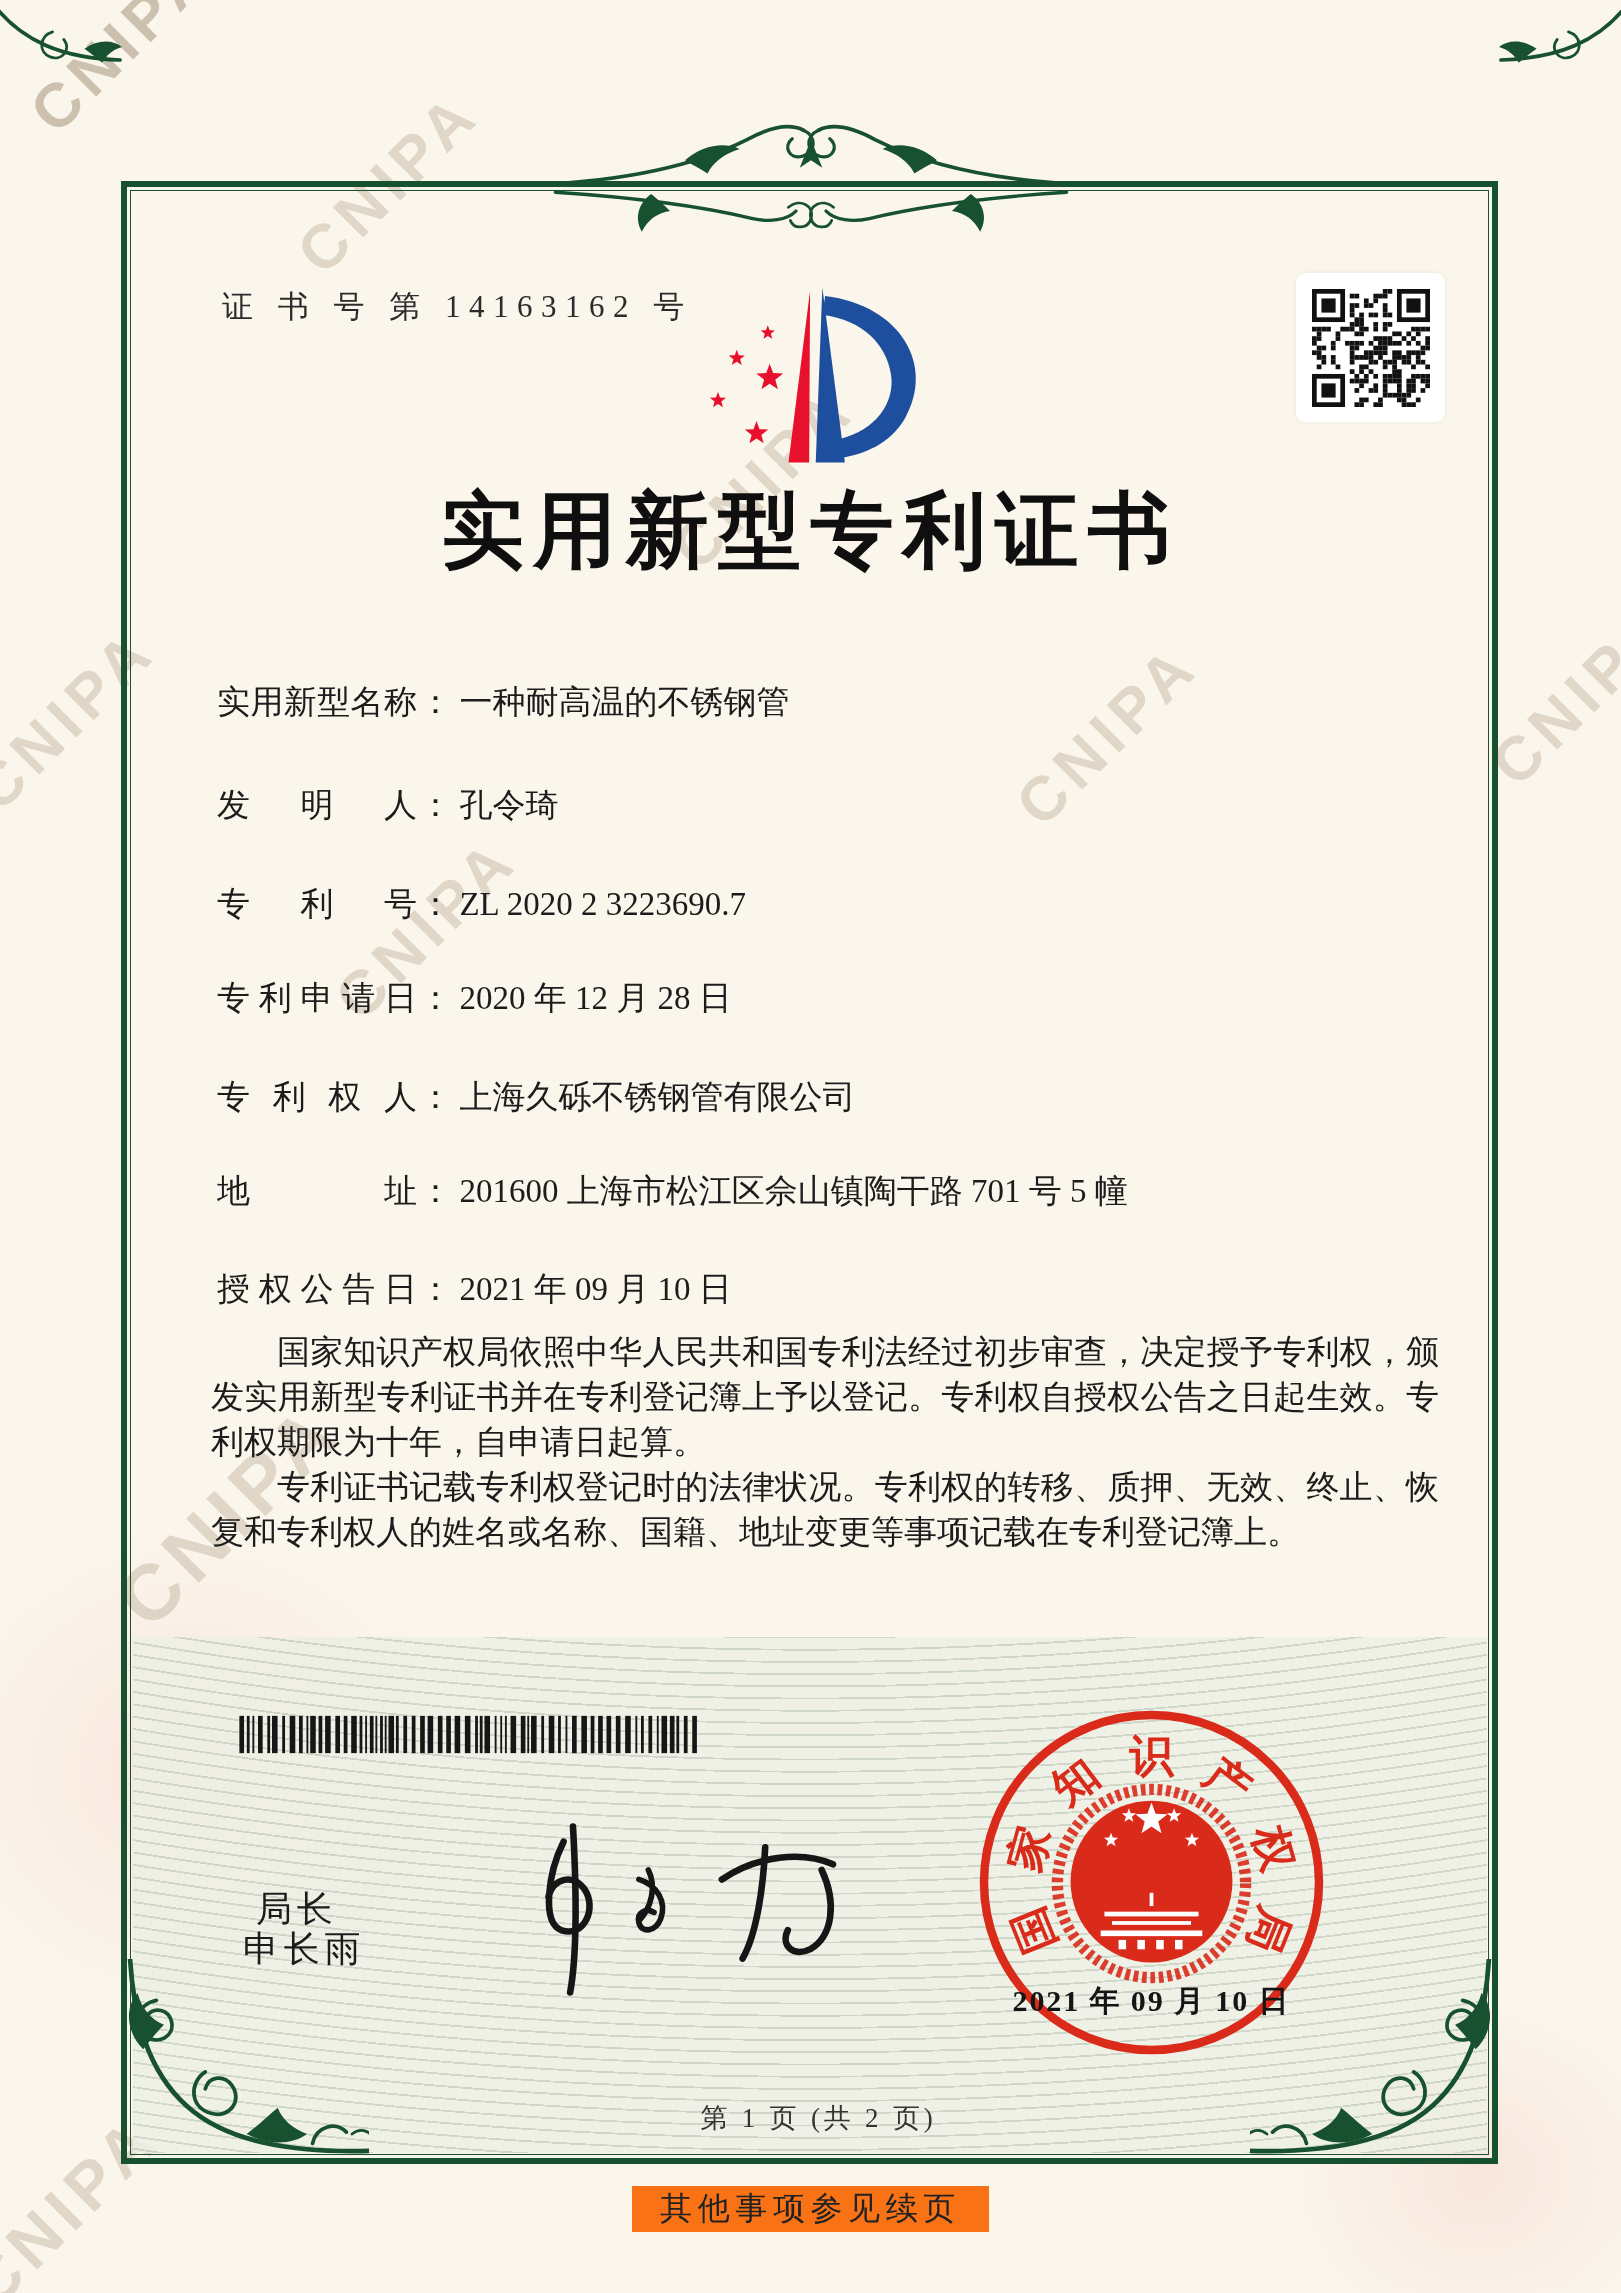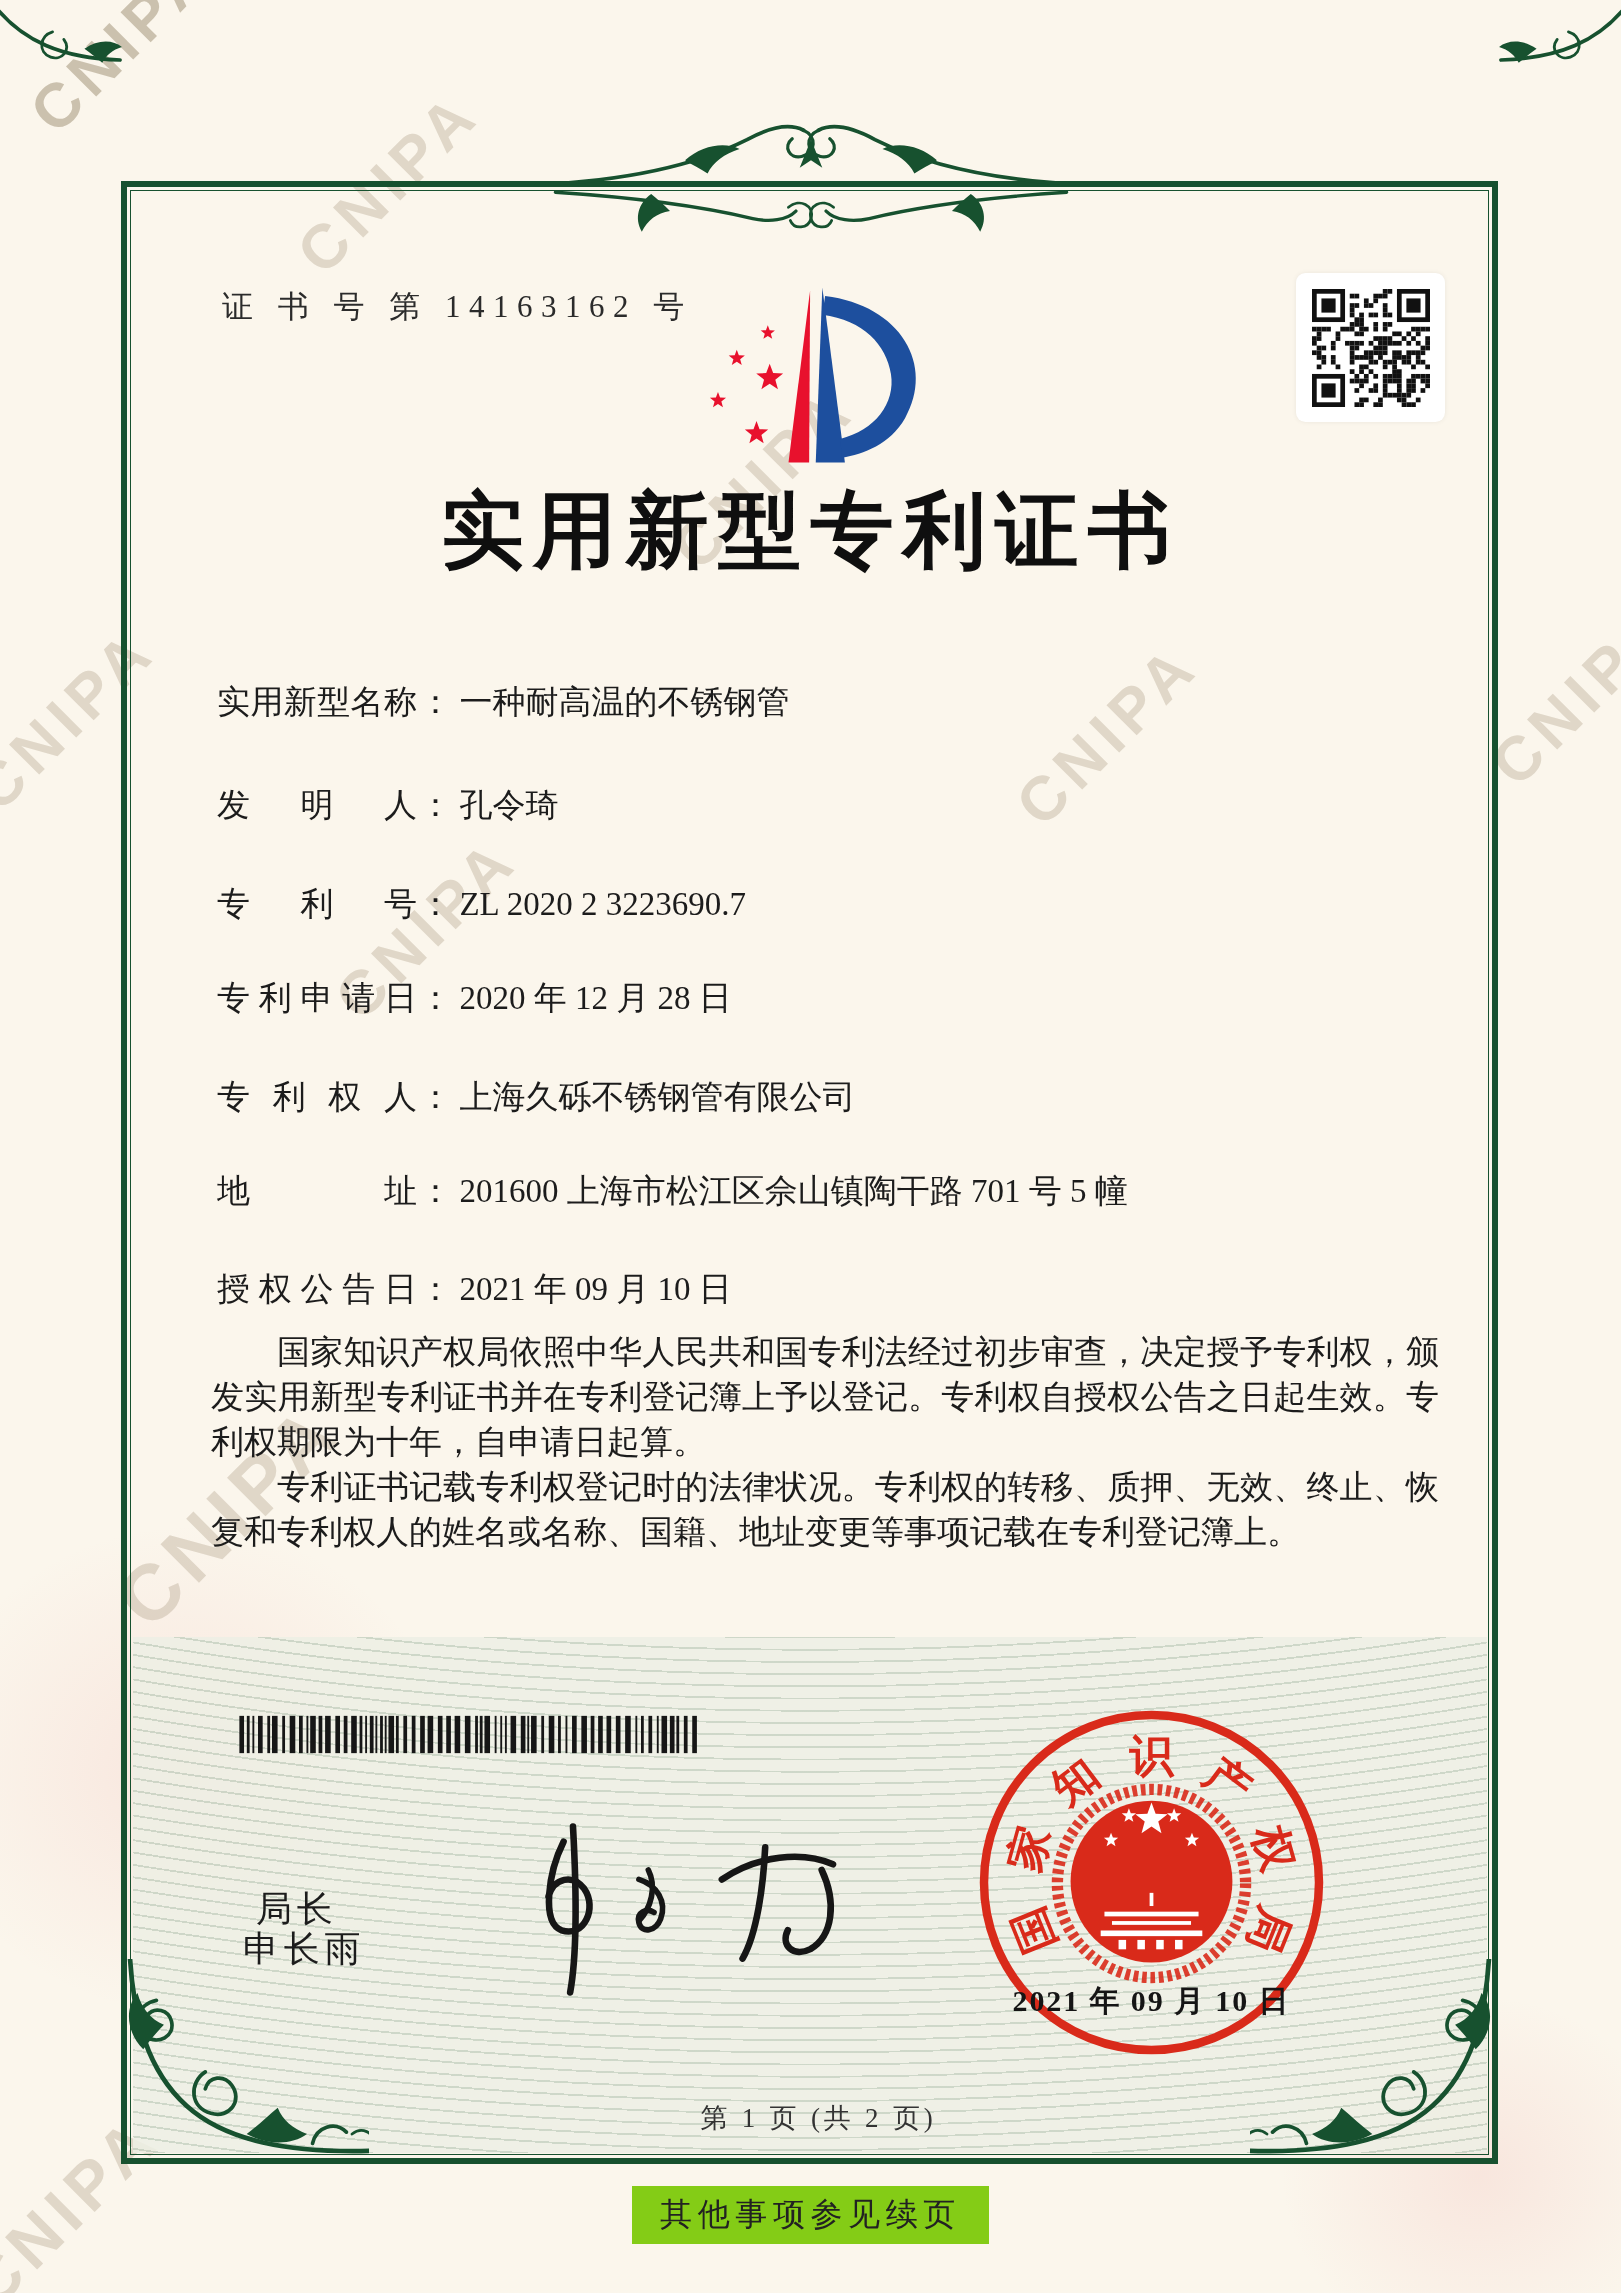--- a/index.html
+++ b/index.html
@@ -66,21 +66,21 @@
   .signature{left:490px;top:1821px;z-index:4;}
   .signature path{stroke:#161616;fill:none;stroke-linecap:round;stroke-linejoin:round;}
   .seal{left:968px;top:1699px;width:367px;height:367px;z-index:3;}
   .seal-stroke{stroke:var(--seal);fill:none;}
   .seal-fill{fill:var(--seal);}
   .seal-date{position:absolute;left:0;top:282px;width:100%;text-align:center;
     font-size:30px;color:#151515;letter-spacing:1.9px;font-weight:600;z-index:5;}
   .page-num{left:0;right:0;top:2100px;text-align:center;font-size:27px;color:#333;
     letter-spacing:3.8px;z-index:3;padding-left:16px;}
   .cont-note{left:0;right:0;top:2186px;text-align:center;z-index:3;}
-  .cont-note span{display:inline-block;background:#84cc16;padding:7px 28px;
+  .cont-note span{display:inline-block;background:#f97316;padding:1px 28px;
     font-size:32px;letter-spacing:5.6px;color:#222;}
 </style>
 </head>
 <body>
 
 <div class="wm" style="left:7.5px;top:5.6px;color:rgba(172,158,134,.6);">CNIPA</div>
 <div class="wm" style="left:275px;top:147px;">CNIPA</div>
 <div class="wm" style="left:650px;top:443px;">CNIPA</div>
 <div class="wm" style="left:994px;top:699px;">CNIPA</div>
 <div class="wm" style="left:-49px;top:684px;">CNIPA</div>

